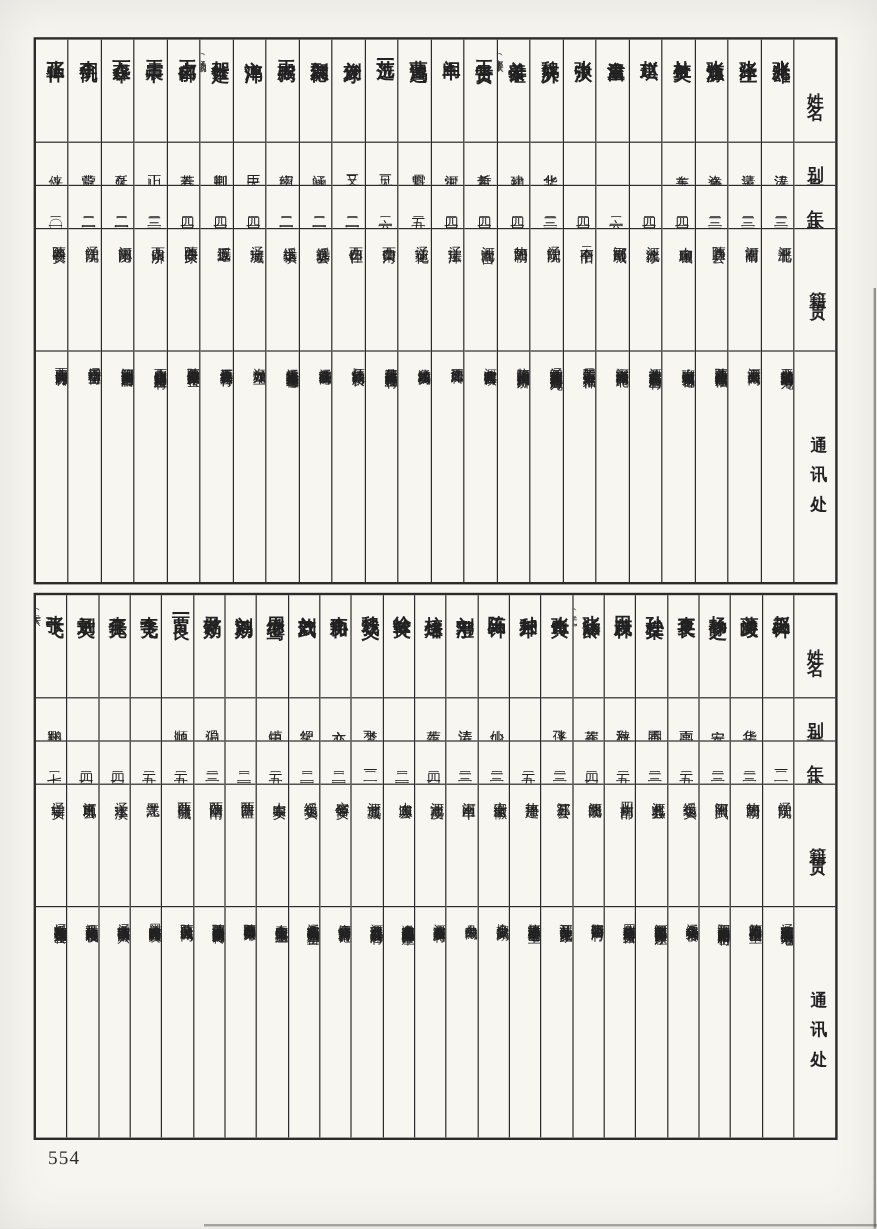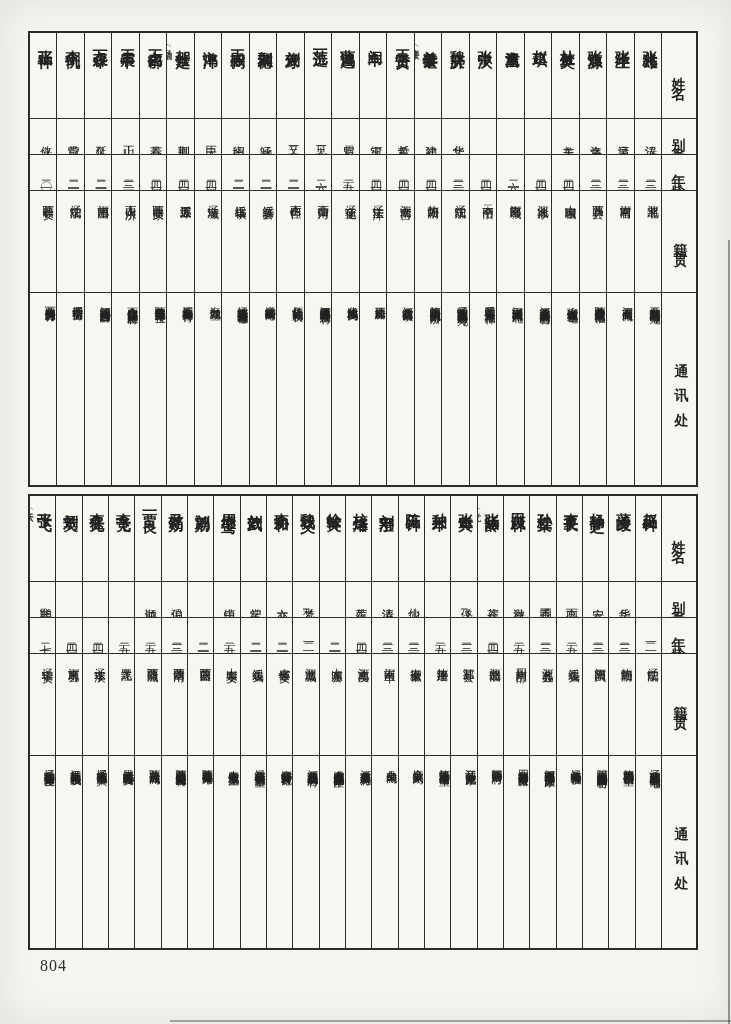--- a/index.html
+++ b/index.html
@@ -383,16 +383,16 @@
         </div>
         <div class="tcol">
           <div class="cell r-name"><span class="nm">张于飞</span><span class="note">（庆云）</span></div>
           <div class="cell r-alias">鹏翔</div>
           <div class="cell r-age">二七</div>
           <div class="cell r-native">辽宁辑安</div>
           <div class="cell r-address">辽宁辑安县黄柏甸子金生厚转</div>
         </div>
       </section>
   </div>
-  <div class="pageno">804</div>
+  <div class="pageno">554</div>
   <div class="scan-right"></div>
   <div class="scan-bottom"></div>
 </div>
 
 </body></html>

